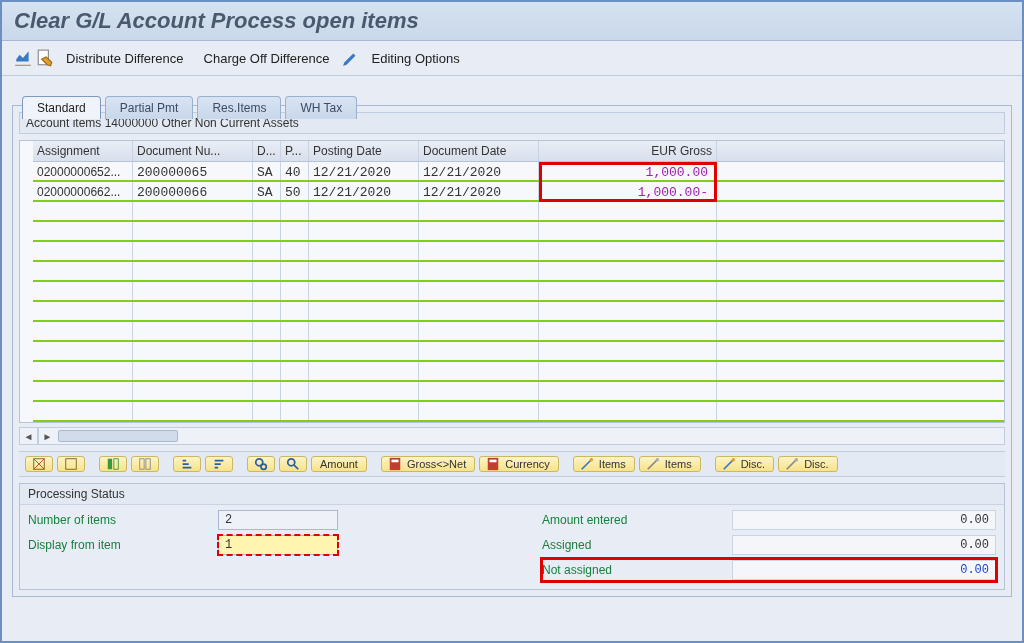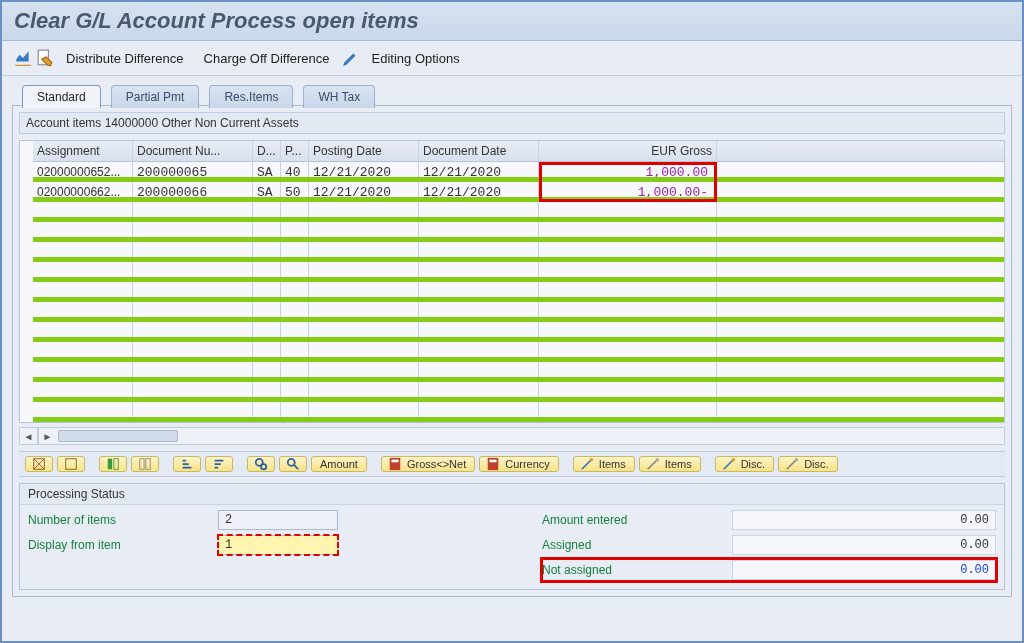--- a/index.html
+++ b/index.html
@@ -49,26 +49,26 @@
     display: flex;
     padding: 6px 20px 0 20px;
     gap: 0;
   }
   .tab {
     background: linear-gradient(to bottom,#d9e4f2,#c8d7ea);
     border: 1px solid #99b0ce;
     border-bottom: none;
     border-radius: 4px 4px 0 0;
     padding: 4px 14px;
-    margin-right: 10px;
+    margin-right: 4px;
     cursor: pointer;
     color: #3a4b63;
     font-size: 12px;
     position: relative;
-    top:3px;
+    top:14px;
   }
   .tab.active {
     background: #f0f4fa;
     border-color: #7f9ac0;
     font-weight: normal;
     color:#222;
   }
   .content-panel {
     margin: 0 10px 6px 10px;
     background: #e8edf5;
@@ -107,21 +107,21 @@
   .col-assign { width:100px; }
   .col-doc { width:120px; }
   .col-d { width:28px; }
   .col-p { width:28px; }
   .col-pdate { width:110px; }
   .col-ddate { width:120px; }
   .col-amt { width:178px; text-align:right; }
   .gc.monof { font-family: "Courier New", monospace; font-size:13px; }
   .amount-cell { color:#a21caf; font-family:"Courier New",monospace; font-size:13px; text-align:right; padding-right:8px;}
   .grid-body { height: 260px; overflow:hidden; }
-  .grid-row { border-bottom: 5px solid #84cc16; height:20px; }
+  .grid-row { border-bottom: 2px solid #84cc16; height:20px; }
   .grid-row.empty .gc { color:transparent; }
   .hscroll {
     margin: 2px 6px 6px 6px;
     display:flex;
     align-items:center;
     height:18px;
     background:#eef2f8;
     border:1px solid #c0cddf;
   }
   .hscroll .arrow {

